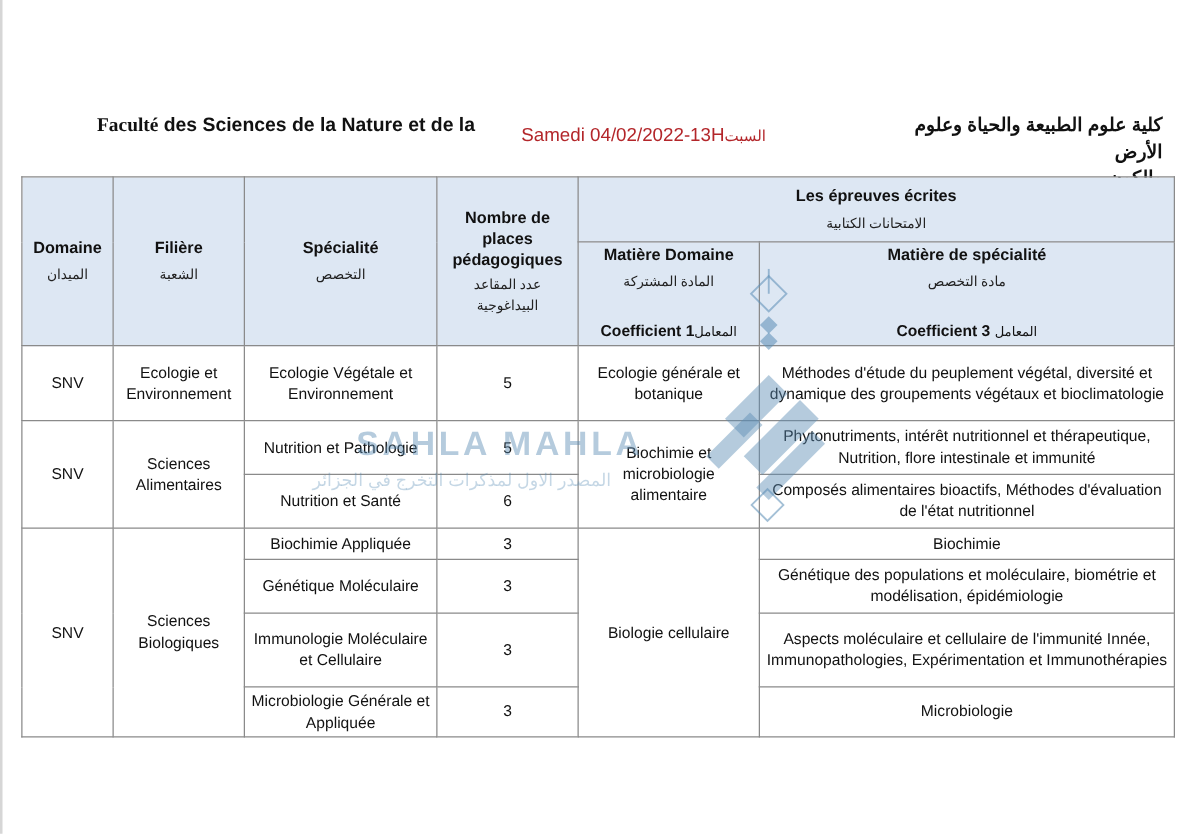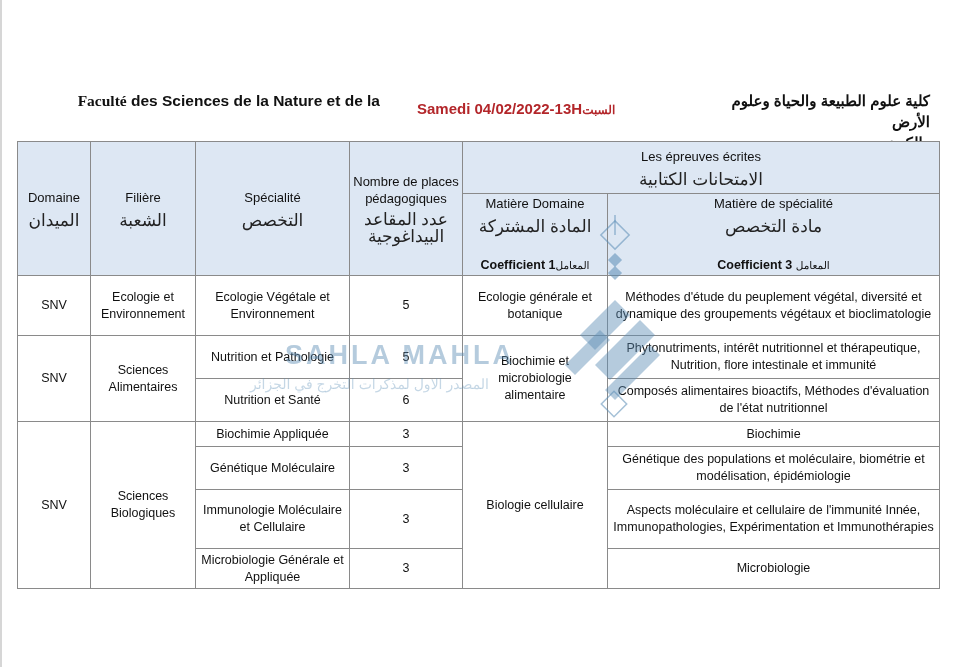--- a/index.html
+++ b/index.html
@@ -7,37 +7,37 @@
     width: 960px; height: 667px; background: #ffffff; position: relative; overflow: hidden;
     font-family: "Liberation Sans", sans-serif; color: #111;
   }
   .left-edge { position: absolute; left: 0; top: 0; width: 2px; height: 667px; background: #d6d6d6; }
   .hdr-fr {
     position: absolute; left: 40px; top: 91px; width: 340px;
     text-align: right; font-weight: bold; font-size: 15.5px; line-height: 20px; color: #111;
   }
   .hdr-fr .fac { font-family: "Liberation Serif", serif; }
   .hdr-date {
-    position: absolute; left: 417px; top: 100px; font-weight: bold; font-size: 15px; color: #b3262a;
+    position: absolute; left: 417px; top: 100px; font-weight: normal; font-size: 15px; color: #b3262a;
   }
   .hdr-ar {
     position: absolute; left: 690px; top: 90px; width: 240px; direction: rtl;
     text-align: right; font-weight: bold; font-size: 15px; line-height: 21px; color: #111;
   }
   table {
     position: absolute; left: 17px; top: 141px; width: 922px;
     border-collapse: collapse; table-layout: fixed; font-size: 12.5px;
   }
   td, th {
     border: 1px solid #8a8a8a; text-align: center; vertical-align: middle;
     padding: 1px 3px; line-height: 17px; font-weight: normal;
   }
   th { background: #dde7f3; }
-  .b { font-weight: normal; font-size: 13px; display: block; }
-  .ar { font-size: 17px; display: block; margin-top: 6px; direction: rtl; color: #222; }
+  .b { font-weight: bold; font-size: 13px; display: block; }
+  .ar { font-size: 11px; display: block; margin-top: 6px; direction: rtl; color: #222; font-family: Liberation Serif, serif; }
   .coef { font-weight: bold; font-size: 12.5px; display: block; margin-top: 22px; }
   .coef .arl { font-weight: normal; font-size: 10.5px; }
   .watermark-text {
     position: absolute; left: 285px; top: 340px; font-weight: bold; font-size: 27px;
     letter-spacing: 3px; color: rgba(90,140,180,0.45); pointer-events: none;
   }
   .watermark-sub {
     position: absolute; left: 250px; top: 376px; direction: rtl; font-size: 14px;
     color: rgba(90,140,180,0.35); pointer-events: none;
   }

